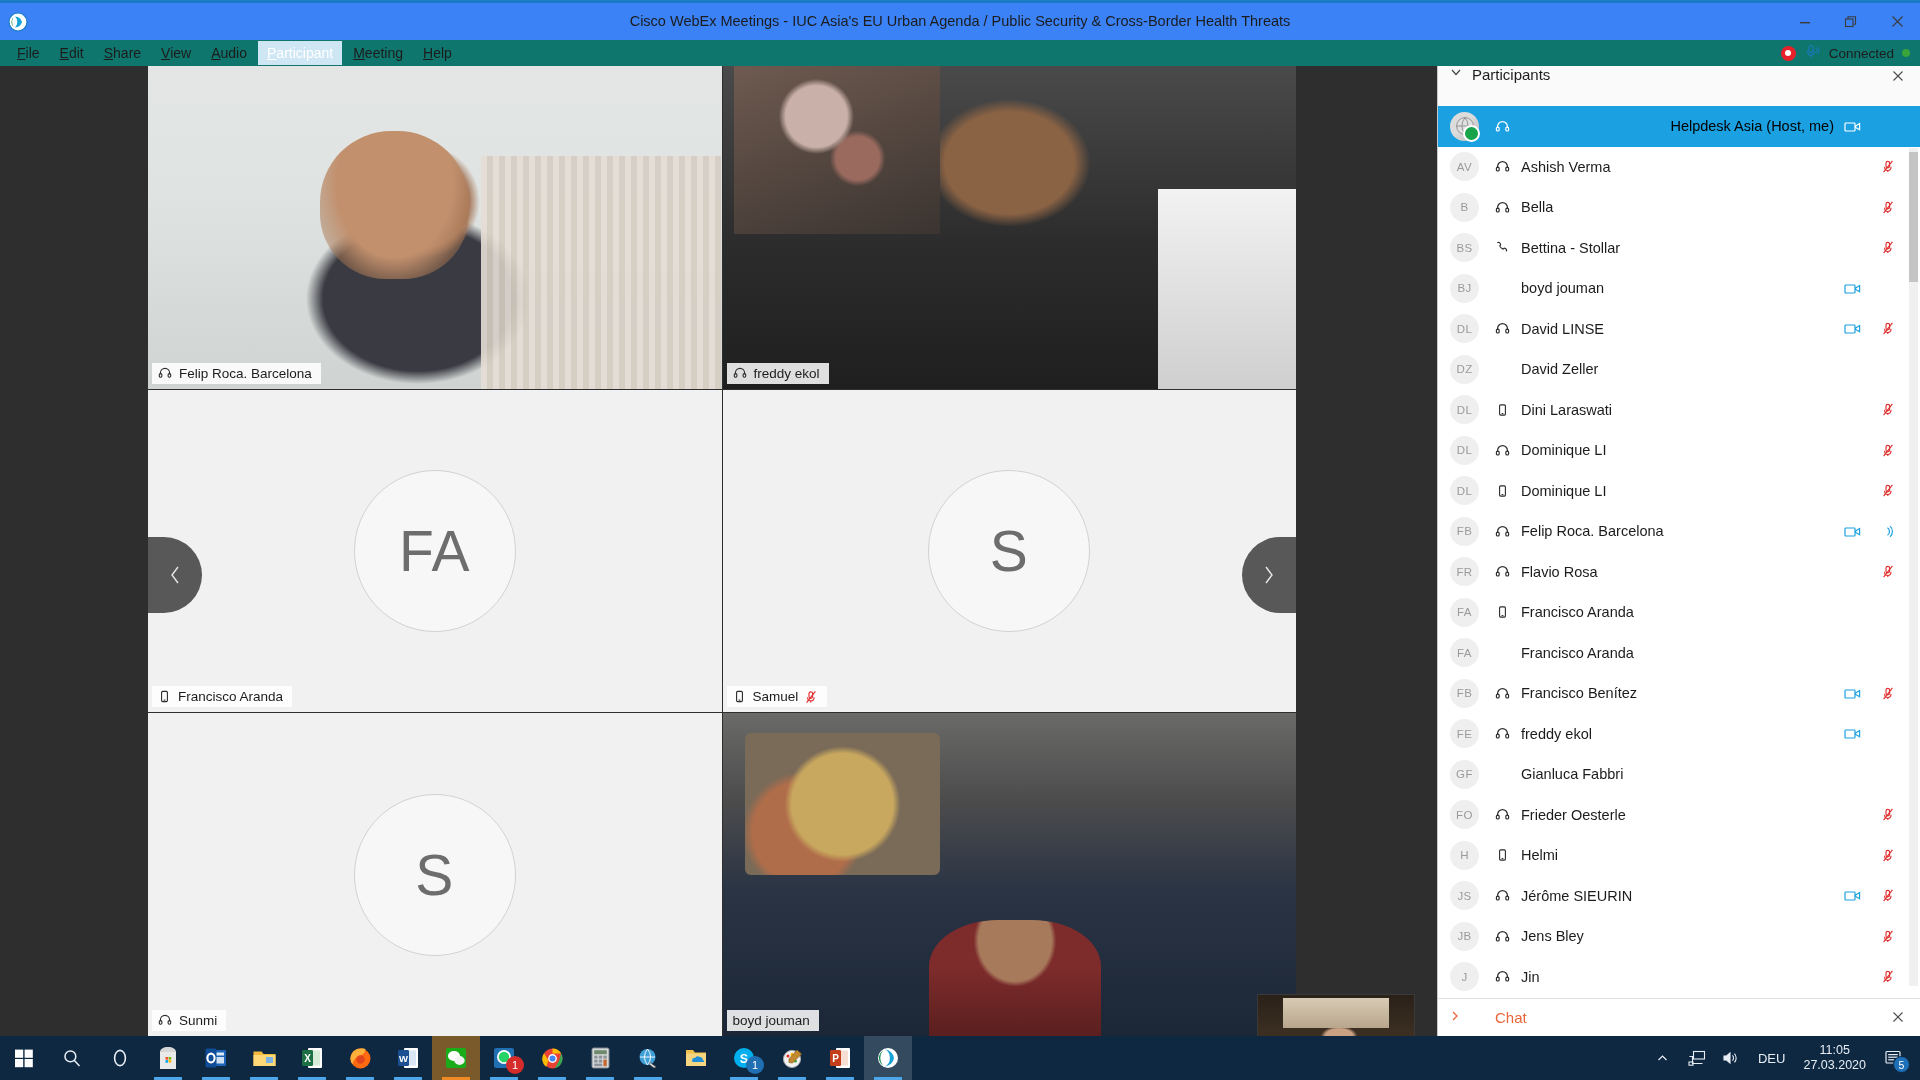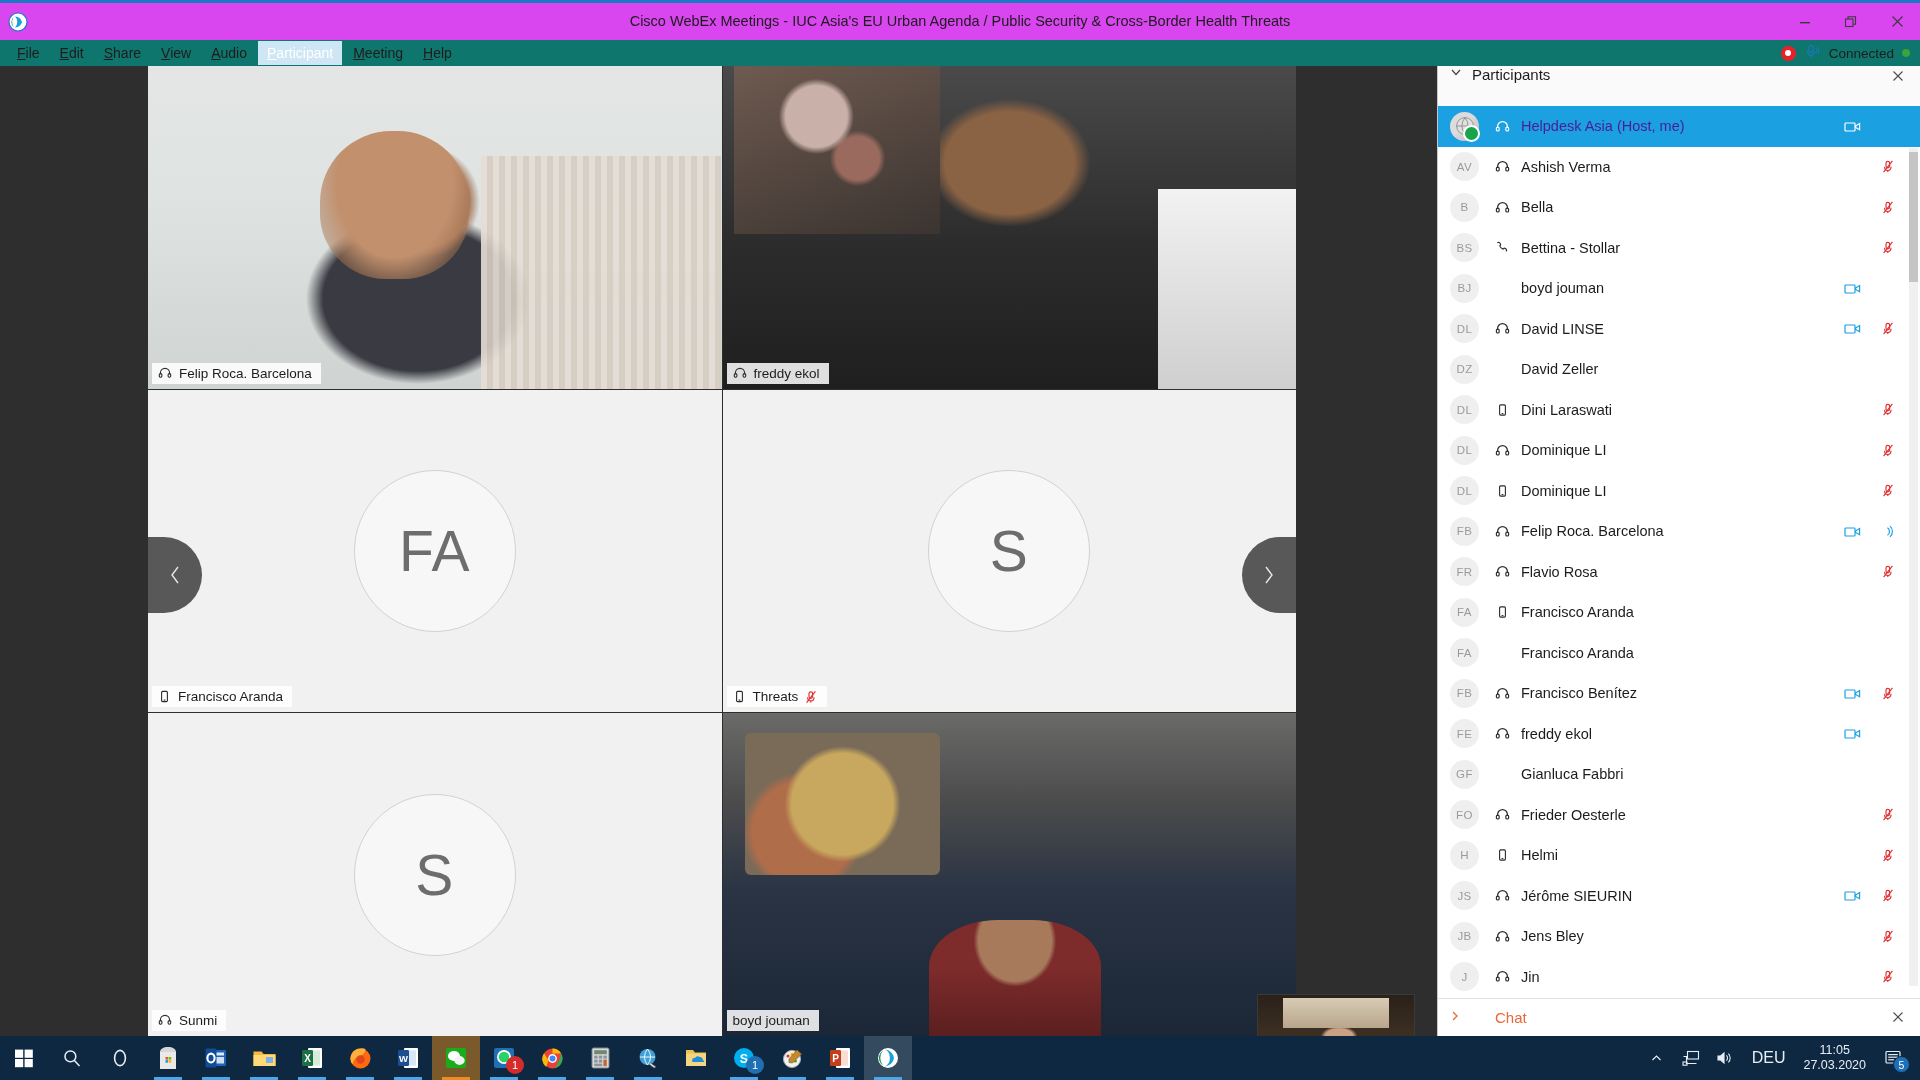--- a/index.html
+++ b/index.html
@@ -8,21 +8,21 @@
     width: 1920px; height: 1080px;
     overflow: hidden;
     font-family: "Liberation Sans", sans-serif;
     background: #2b2b2b;
   }
   #app { position: relative; width: 1920px; height: 1080px; }
 
   
   .titlebar {
     position: absolute; left: 0; top: 0; width: 1920px; height: 40px;
-    background: #d946ef;
+    background: #3b82f6;
     border-top: 3px solid #1a7bc4;
   }
   .titlebar .webex-logo {
     position: absolute; left: 8px; top: 9px; width: 20px; height: 20px;
   }
   .titlebar .title-text {
     position: absolute; left: 0; top: 0; width: 1920px; height: 37px;
     line-height: 37px; text-align: center;
     font-size: 14.5px; color: #1c1c1c;
   }
@@ -211,21 +211,21 @@
     background: linear-gradient(135deg,#dcdcdc 0 45%, #b9b9b9 100%);
     position: relative; overflow: visible;
   }
   .pavatar.globe::after {
     content:""; position:absolute; right:-1px; bottom:-1px;
     width: 13px; height: 13px; border-radius: 50%;
     background: #16a34a; border: 2px solid #ffffff;
   }
   .pmedia { width: 30px; display:flex; align-items:center; justify-content:center; flex:0 0 30px; margin-left: 8px; }
   .pname { font-size: 14.5px; color: #1c1c1c; flex: 1; margin-left: 4px; white-space: nowrap; }
-  .prow.selected .pname { color: #4c1d95; }
+  .prow.selected .pname { color: #000000; text-align: right; }
   .pright { display: flex; align-items: center; gap: 0px; }
   .pr-slot { width: 36px; display:flex; align-items:center; justify-content:center; }
 
   .scrollbar {
     position: absolute; right: 2px; top: 42px; width: 9px; height: 838px;
     background: #f0f0f0;
   }
   .scrollthumb {
     position: absolute; right: 2px; top: 46px; width: 9px; height: 130px;
     background: #c4c4c4;
@@ -254,21 +254,21 @@
     content:""; position:absolute; bottom:0; left:10px; width:28px; height:3px; background:#4ca6e8;
   }
   .tb-item.hl { background: rgba(255,255,255,0.16); }
   .tb-item.hl-brown { background: #7a5a2a; }
   .tb-item.hl-brown::after { background:#f08a24; }
   .tray {
     position: absolute; right: 0; top: 0; height: 44px;
     display: flex; align-items: center; gap: 0px; padding-right: 6px;
   }
   .tray-ic { width: 34px; height: 44px; display:flex; align-items:center; justify-content:center; color:#e6edf5; }
-  .tray-lang { font-size: 16px; color: #e6edf5; padding: 0 10px; text-align: center; }
+  .tray-lang { font-size: 13px; color: #e6edf5; padding: 0 10px; text-align: center; }
   .tray-clock { font-size: 12.5px; color:#e6edf5; text-align:center; line-height:15px; padding: 0 8px; }
   .tray-action { width: 40px; height: 44px; display:flex; align-items:center; justify-content:center; position:relative; color:#e6edf5; }
   .badge-num {
     position:absolute; right:4px; bottom:7px;
     width:17px; height:17px; border-radius:50%;
     background:#1d6fb8; color:#fff; font-size:10.5px;
     display:flex; align-items:center; justify-content:center;
     border:1px solid #0e2841;
   }
   .tb-badge {
@@ -385,21 +385,21 @@
 
       <div class="tile">
         <div class="avatar-circle">S</div>
         <div class="tile-label">
           <span class="ic">
             <svg width="13" height="13" viewBox="0 0 13 13" fill="none" stroke="#2b2b2b" stroke-width="1.1">
               <rect x="3.6" y="1.4" width="5.8" height="10.2" rx="1"></rect>
               <path d="M5.6 10.1h1.8"></path>
             </svg>
           </span>
-          <span>Threats</span>
+          <span>Samuel</span>
           <span class="ic">
             <svg width="13" height="14" viewBox="0 0 13 14" fill="none" stroke="#e03030" stroke-width="1.15">
               <rect x="4" y="1.8" width="3.6" height="6.6" rx="1.8"></rect>
               <path d="M2.6 7.2a3.2 3.8 0 0 0 6.4 0"></path>
                 <path d="M5.8 10.6v2"></path>
               <path d="M1.6 12.6 L10.4 1.4"></path>
             </svg>
           </span>
         </div>
       </div>

